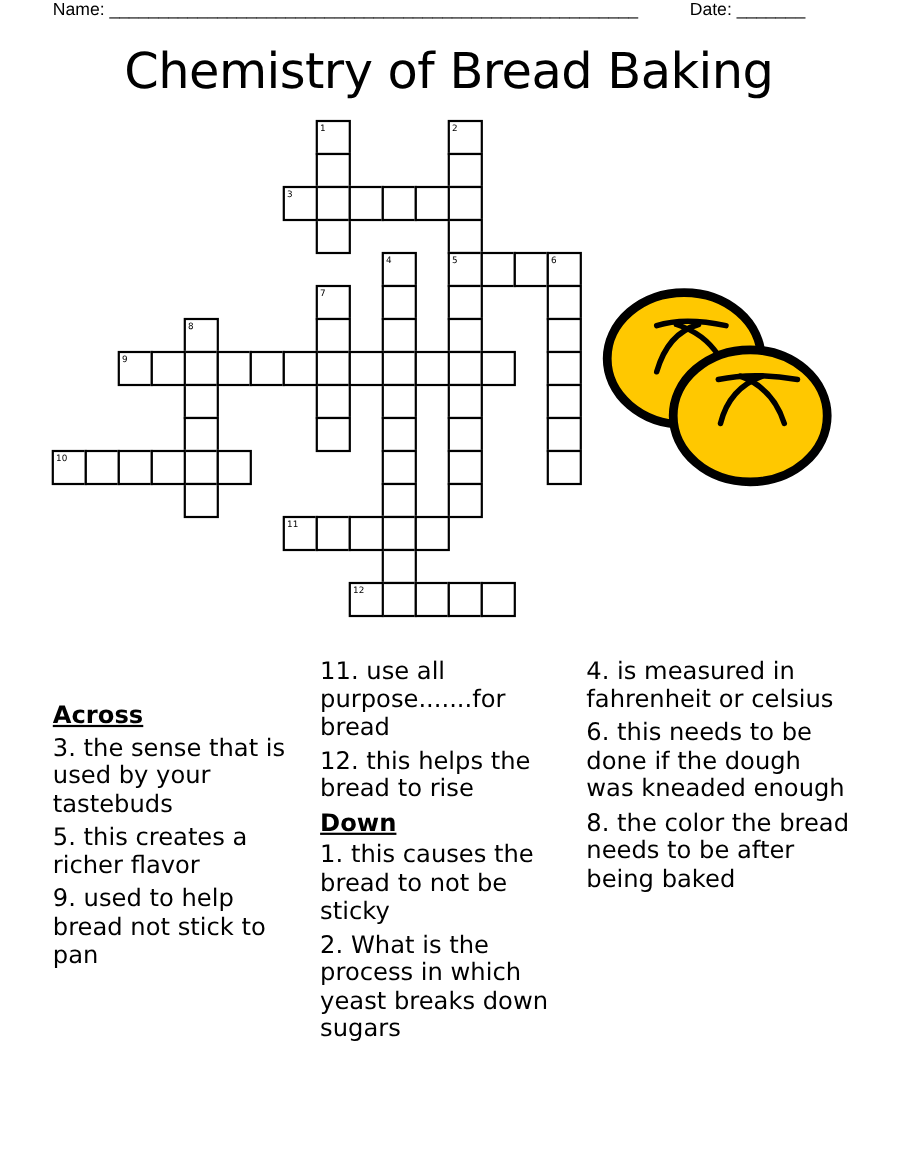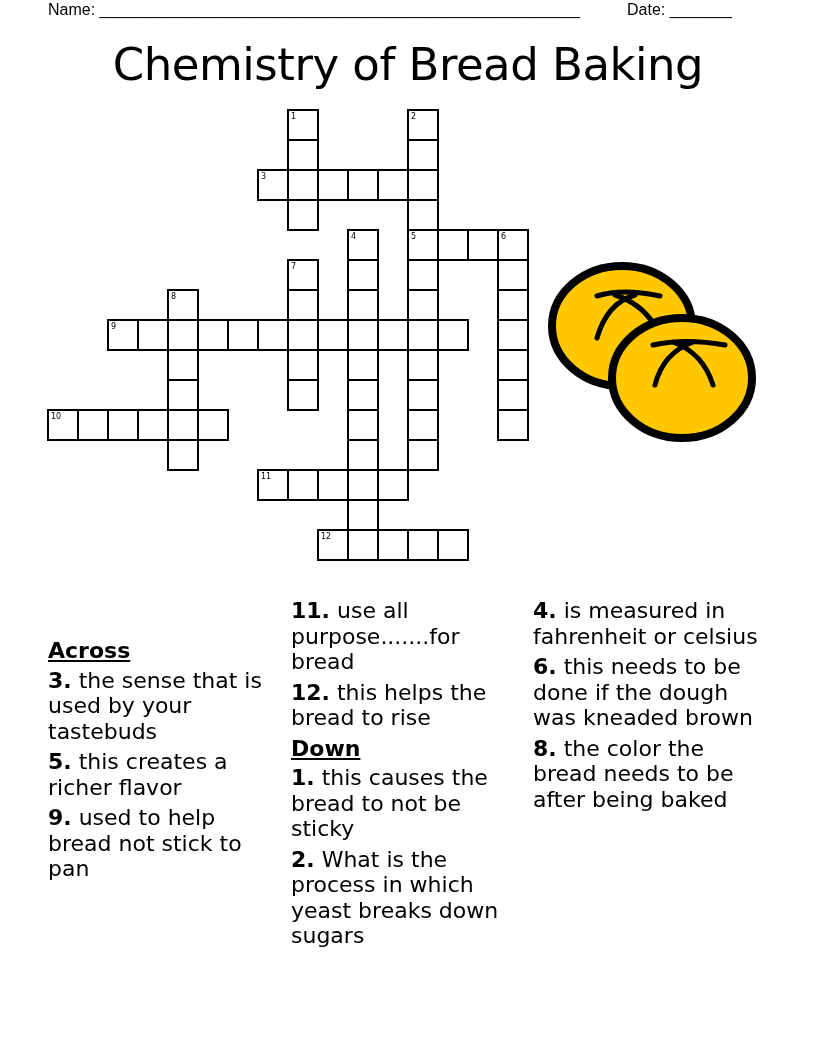--- a/index.html
+++ b/index.html
@@ -10,21 +10,21 @@
   #grid { position:absolute; left:48px; top:110px; width:480px; height:460px; }
   .cell { position:absolute; width:30px; height:30px; box-sizing:border-box; border:2px solid #000; background:#fff; margin-left:-1px; margin-top:-1px; width:32px; height:32px; }
   .num { position:absolute; top:1px; left:2px; font-size:8px; line-height:9px; font-family:"DejaVu Sans", sans-serif; }
   .bread { position:absolute; left:545px; top:258px; width:220px; height:190px; }
   .clues { position:absolute; top:598px; font-size:22px; line-height:25.5px; font-family:"DejaVu Sans", sans-serif; }
   .col1 { left:48px; width:230px;margin-top:40px; }
   .col2 { left:291px; width:230px; }
   .col3 { left:533px; width:240px; }
   .sect { font-weight:bold; text-decoration:underline; margin-bottom:4px; }
   .clue { margin-bottom:5px; }
-  .clue b { font-weight:bold; }
+  .clue b { font-weight:normal; }
 </style>
 </head>
 <body>
 
 <div class="hdr">Name: ______________________________________________________</div>
 <div class="hdr date">Date: _______</div>
 <div class="title">Chemistry of Bread Baking</div>
 
 <div id="grid">
     <div class="cell" style="left: 240px; top: 0px;">
@@ -146,15 +146,15 @@
 <div class="clues col2">
   <div class="clue"><b>11.</b><span> use all purpose.......for bread</span></div>
   <div class="clue"><b>12.</b><span> this helps the bread to rise</span></div>
   <div class="sect">Down</div>
   <div class="clue"><b>1.</b><span> this causes the bread to not be sticky</span></div>
   <div class="clue"><b>2.</b><span> What is the process in which yeast breaks down sugars</span></div>
 </div>
 
 <div class="clues col3">
   <div class="clue"><b>4.</b><span> is measured in fahrenheit or celsius</span></div>
-  <div class="clue"><b>6.</b><span> this needs to be done if the dough was kneaded brown</span></div>
+  <div class="clue"><b>6.</b><span> this needs to be done if the dough was kneaded enough</span></div>
   <div class="clue"><b>8.</b><span> the color the bread needs to be after being baked</span></div>
 </div>
 
 </body></html>

